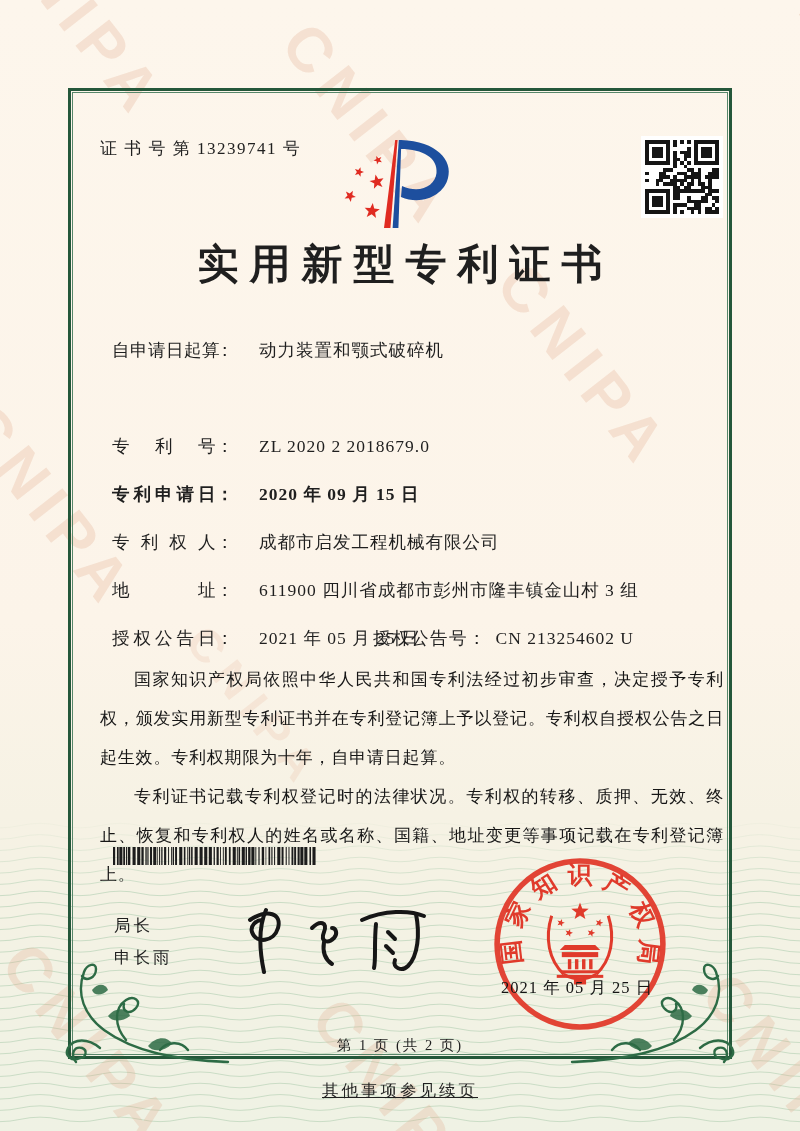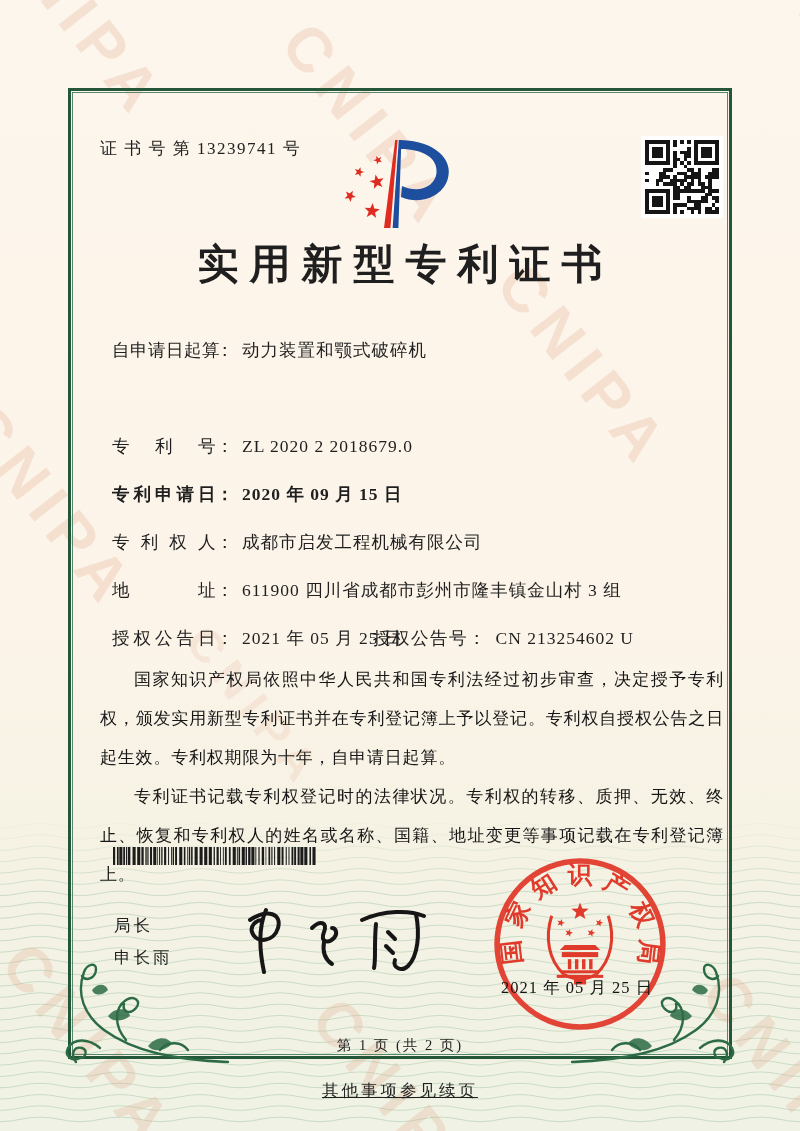--- a/index.html
+++ b/index.html
@@ -22,21 +22,21 @@
   .frame-inner{position:absolute;inset:1px;border:1px solid #57876a;}
   
   .cert-no{position:absolute;left:100px;top:137px;font-size:17px;letter-spacing:1.5px;z-index:3;}
   .title{position:absolute;left:0;top:237px;width:100%;text-align:center;
     font-size:41px;font-weight:bold;letter-spacing:11px;text-indent:11px;z-index:3;}
   .qr-box{position:absolute;left:641px;top:136px;width:82px;height:82px;background:#fff;z-index:3;
     display:flex;align-items:center;justify-content:center;}
   
   .row{position:absolute;left:112px;font-size:17.5px;white-space:nowrap;z-index:3;letter-spacing:0.5px;}
   .lbl{display:inline-block;width:104px;text-align:justify;text-align-last:justify;vertical-align:bottom;}
-  .val{margin-left:8px;letter-spacing:1px;}
+  .val{margin-left:25px;letter-spacing:1px;}
   .grant-no{position:absolute;left:373px;top:626px;font-size:17.5px;white-space:nowrap;z-index:3;}
   .grant-no .glabel{letter-spacing:1.5px;}
   .grant-no .val{margin-left:10px;}
   
   .paras{position:absolute;left:100px;top:660px;width:624px;z-index:3;}
   .paras p{margin:0;font-size:17px;line-height:39px;text-align:justify;
     text-indent:2em;letter-spacing:0.8px;color:#161616;}
   
   .barcode{position:absolute;left:113px;top:847px;z-index:3;}
   

